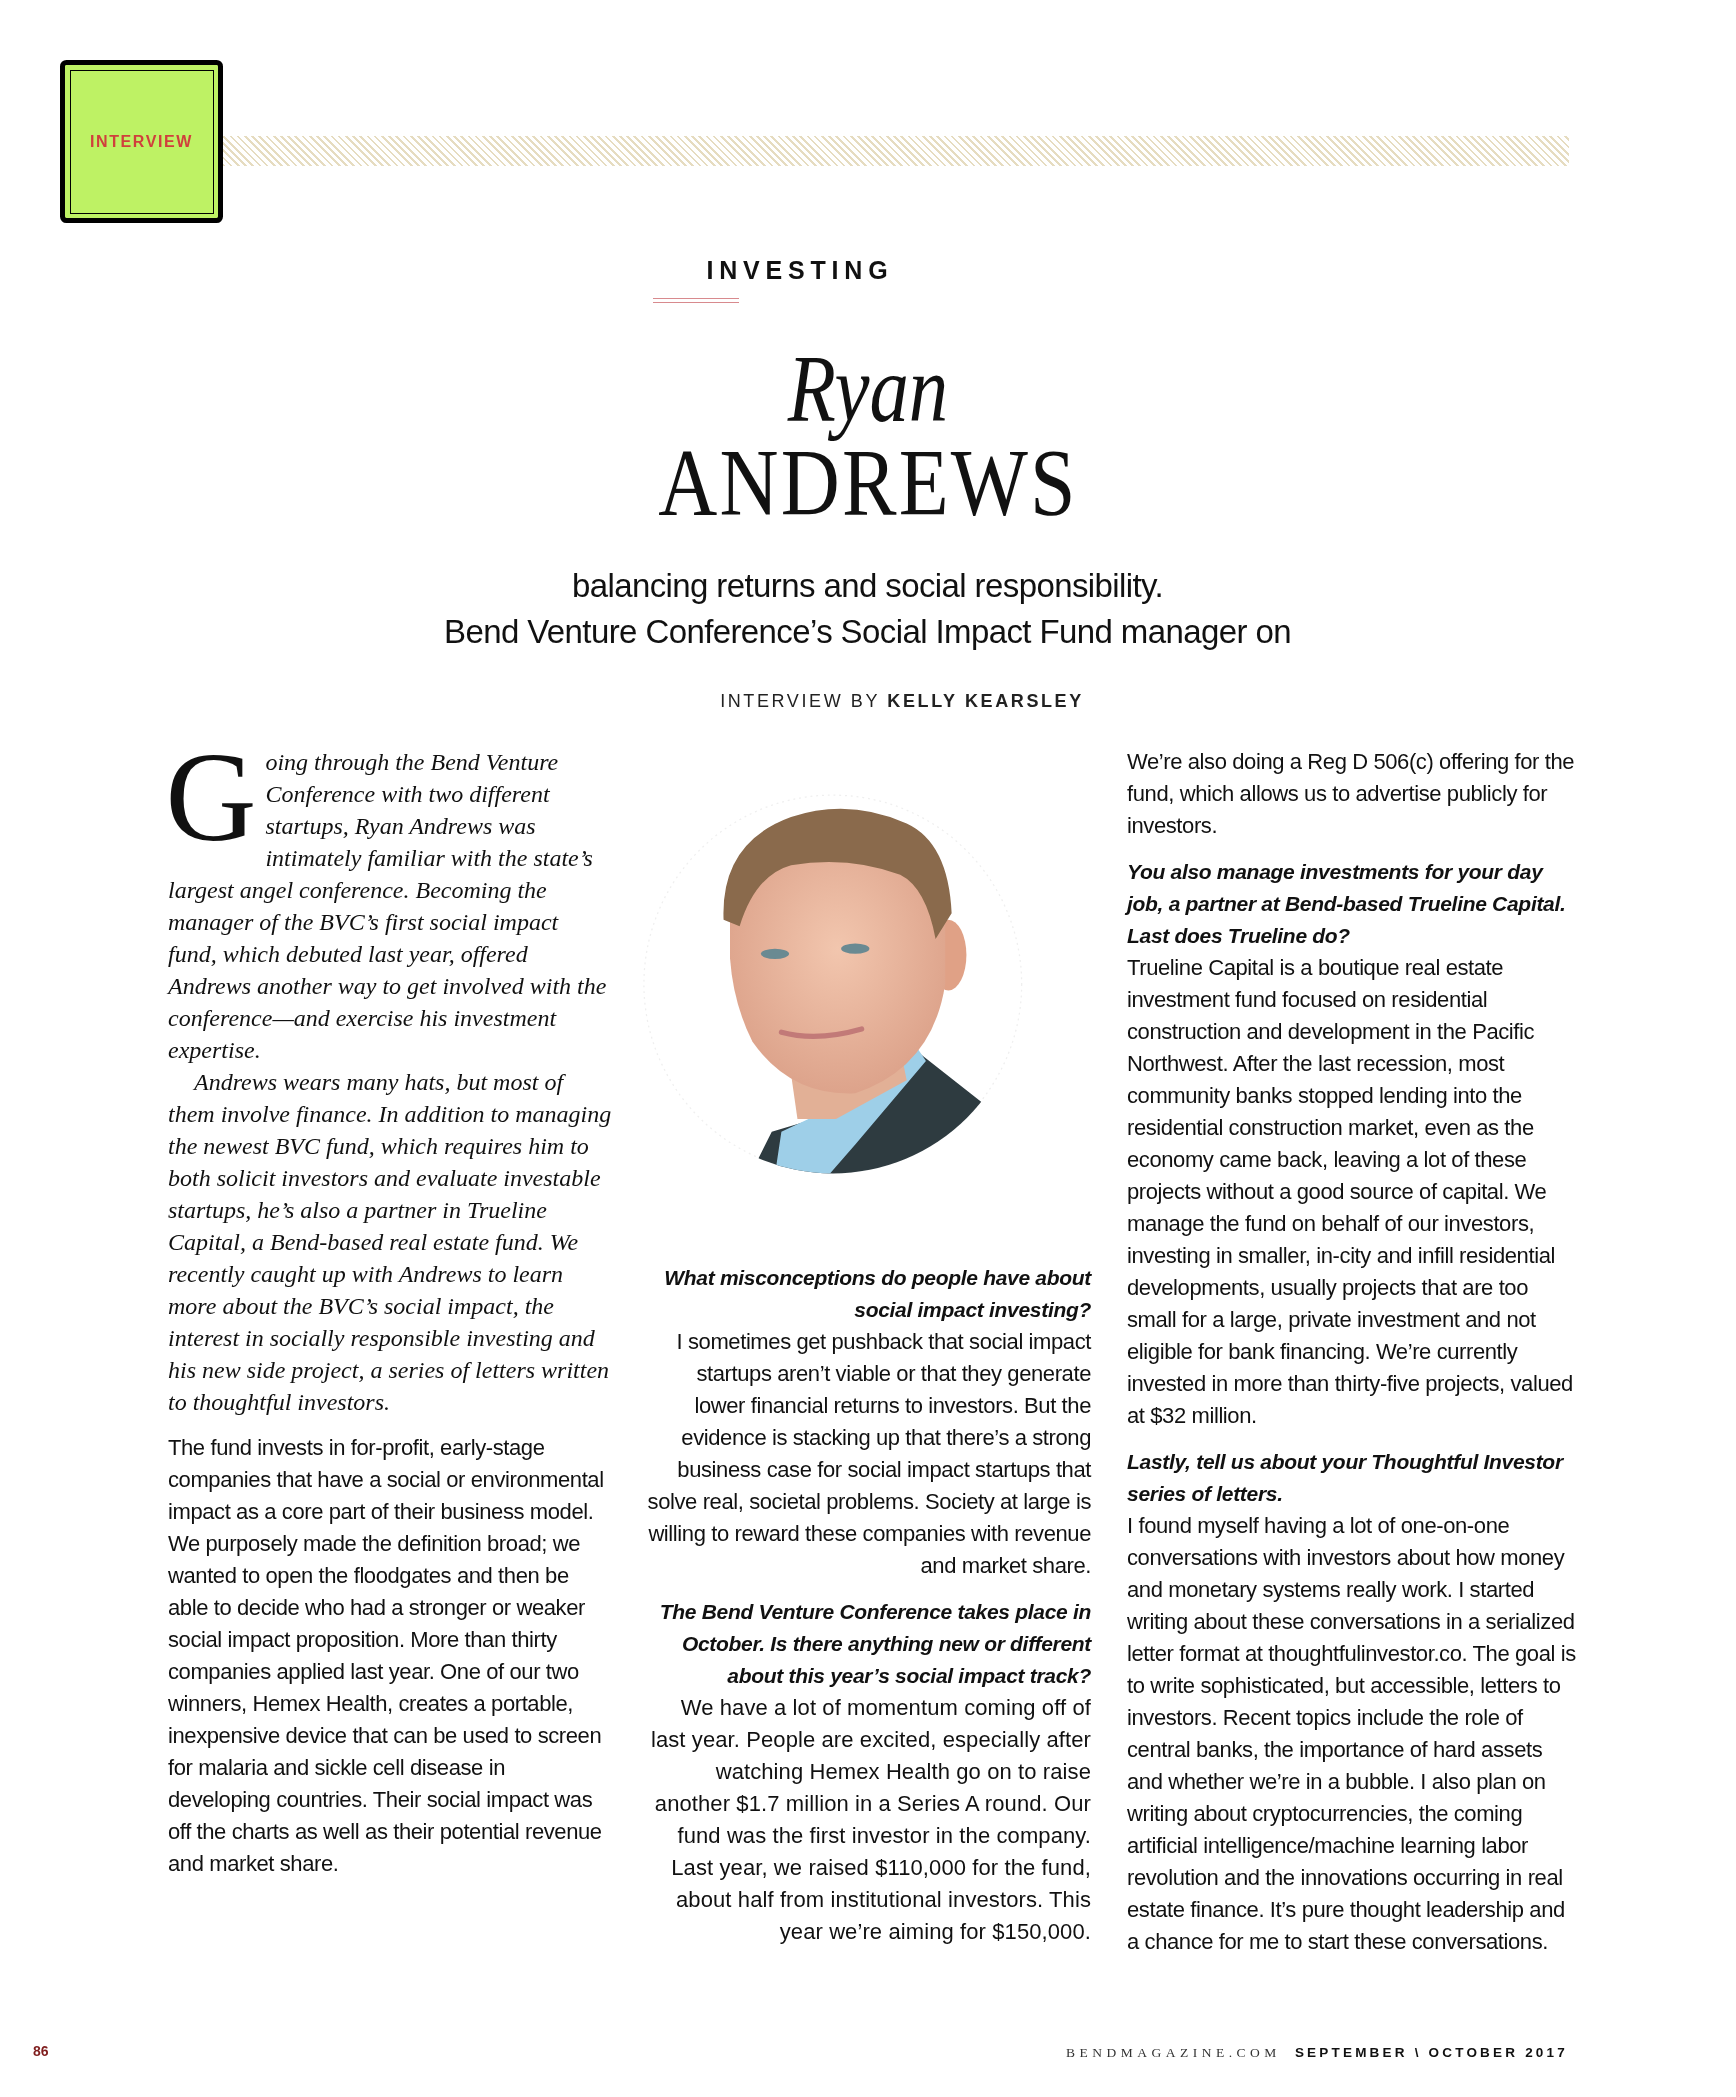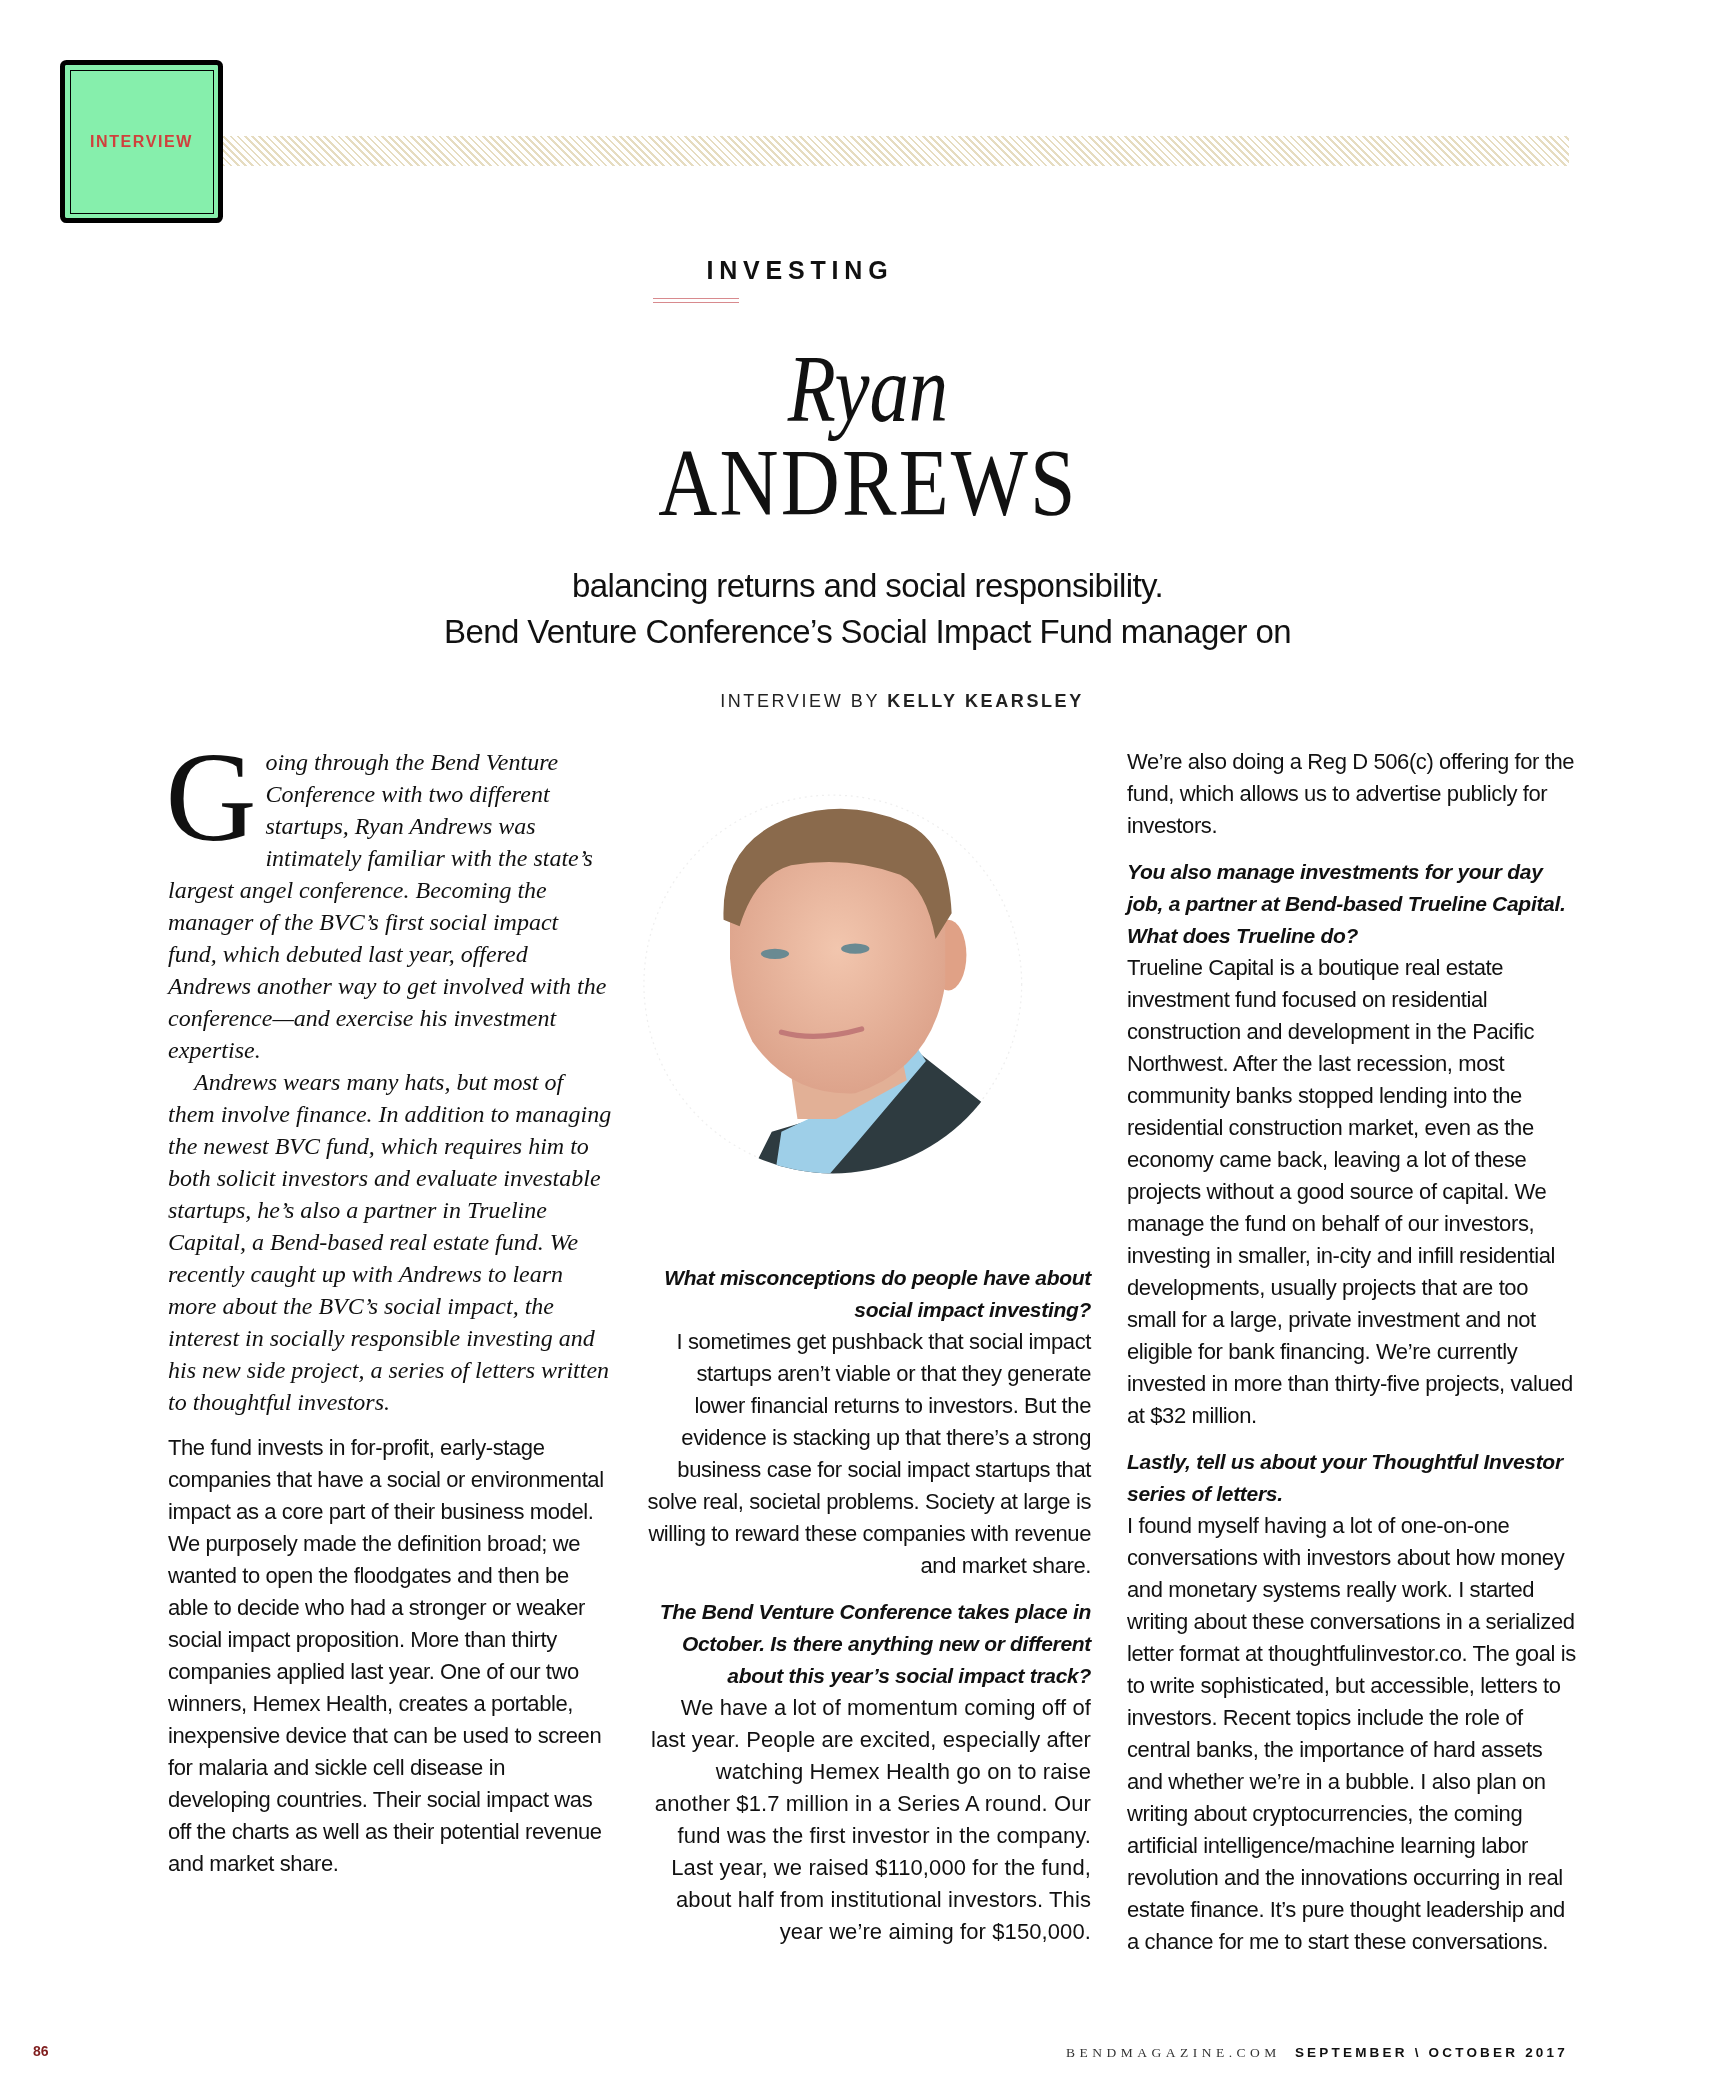--- a/index.html
+++ b/index.html
@@ -1,21 +1,21 @@
 <!DOCTYPE html>
 <html style="font-size:10.3px"><head>
 <meta charset="utf-8">
 <style>
   html, body { margin: 0; padding: 0; background: #ffffff; }
   body { width: 1736px; height: 2097px; position: relative; overflow: hidden; color: #111; }
 
   
   .badge {
     position: absolute; left: 60px; top: 60px; width: 163px; height: 163px;
-    box-sizing: border-box; border: 5.8px solid #000; border-radius: 6.4px; background: #86efac;
+    box-sizing: border-box; border: 5.8px solid #000; border-radius: 6.4px; background: #bef264;
   }
   .badge-inner {
     position: absolute; left: 4.5px; top: 4.5px; right: 4.5px; bottom: 4.5px;
     border: 1.9px solid #000; display: flex; align-items: center; justify-content: center;
   }
   .badge-label {
     font-family: "Liberation Sans", sans-serif; font-weight: bold; font-size: 16px;
     letter-spacing: 1.6px; color: #d0403c;
   }
   .stripe {
@@ -176,21 +176,21 @@
     <p class="q">The Bend Venture Conference takes place in October. Is there anything new or different about this year’s social impact track?</p>
     <p class="a roomy">We have a lot of momentum coming off of last year. People are excited, especially after watching Hemex Health go on to raise another $1.7 million in a Series A round. Our fund was the first investor in the company. Last year, we raised $110,000 for the fund, about half from institutional investors. This year we’re aiming for $150,000.</p>
   </div>
 </div>
 
 <div class="col col-right">
   <div>
     <p class="a">We’re also doing a Reg D 506(c) offering for the fund, which allows us to advertise publicly for investors.</p>
   </div>
   <div class="qa">
-    <p class="q">You also manage investments for your day job, a partner at Bend-based Trueline Capital. What does Trueline do?</p>
+    <p class="q">You also manage investments for your day job, a partner at Bend-based Trueline Capital. Last does Trueline do?</p>
     <p class="a">Trueline Capital is a boutique real estate investment fund focused on residential construction and development in the Pacific Northwest. After the last recession, most community banks stopped lending into the residential construction market, even as the economy came back, leaving a lot of these projects without a good source of capital. We manage the fund on behalf of our investors, investing in smaller, in-city and infill residential developments, usually projects that are too small for a large, private investment and not eligible for bank financing. We’re currently invested in more than thirty-five projects, valued at $32 million.</p>
   </div>
   <div class="qa">
     <p class="q">Lastly, tell us about your Thoughtful Investor series of letters.</p>
     <p class="a">I found myself having a lot of one-on-one conversations with investors about how money and monetary systems really work. I started writing about these conversations in a serialized letter format at thoughtfulinvestor.co. The goal is to write sophisticated, but accessible, letters to investors. Recent topics include the role of central banks, the importance of hard assets and whether we’re in a bubble. I also plan on writing about cryptocurrencies, the coming artificial intelligence/machine learning labor revolution and the innovations occurring in real estate finance. It’s pure thought leadership and a chance for me to start these conversations.</p>
   </div>
 </div>
 
 <div class="folio">86</div>
 <div class="footer-right">

